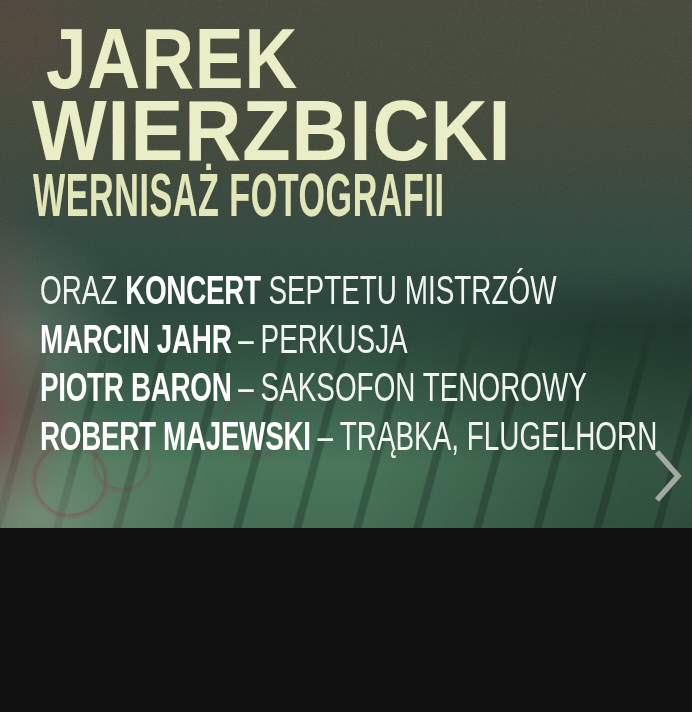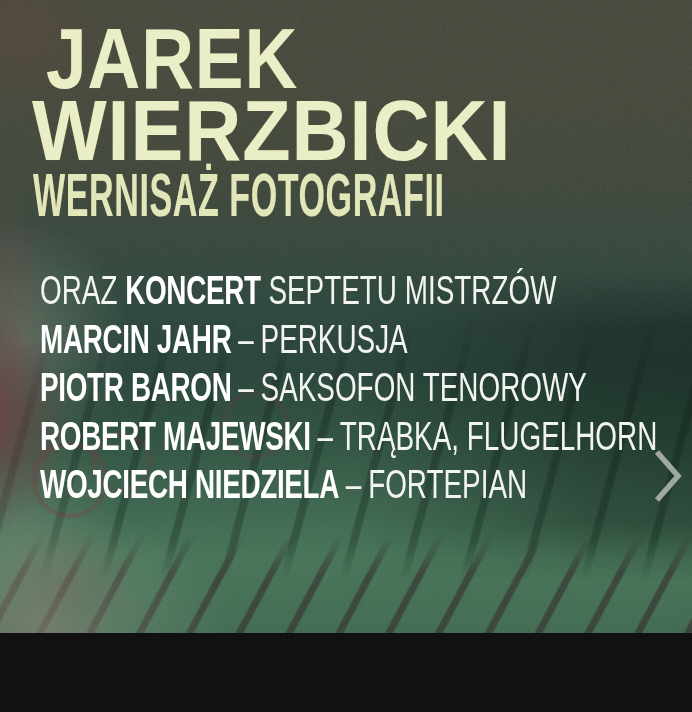--- a/index.html
+++ b/index.html
@@ -1,17 +1,17 @@
 <!DOCTYPE html>
 <html><head>
 <meta charset="utf-8">
 <style>
   html,body{margin:0;padding:0;background:#111;}
   .stage{
-    position:relative;width:692px;height:633px;overflow:hidden;
+    position:relative;width:692px;height:528px;overflow:hidden;
     font-family:"Liberation Sans", sans-serif;
     background:#b91c1c;
   }
   
   .bg{position:absolute;inset:0;pointer-events:none;}
   .bg-base{
     background:linear-gradient(180deg,
       #43463a 0%, #42463a 18%, #3e4539 28%, #37453c 38%,
       #2f463c 47%, #2b443b 58%, #30503f 68%, #3c614d 78%,
       #477257 88%, #426a52 100%);
@@ -135,25 +135,20 @@
     <div class="line">
       <span class="line-inner">
         <span class="w-bold">PIOTR BARON</span><span class="dash">–</span><span class="w-light">SAKSOFON TENOROWY</span>
       </span>
     </div>
     <div class="line">
       <span class="line-inner">
         <span class="w-bold">ROBERT MAJEWSKI</span><span class="dash">–</span><span class="w-light">TRĄBKA, FLUGELHORN</span>
       </span>
     </div>
-    <div class="line">
-      <span class="line-inner">
-        <span class="w-bold">WOJCIECH NIEDZIELA</span><span class="dash">–</span><span class="w-light">FORTEPIAN</span>
-      </span>
-    </div>
   </div>
 
   <svg class="grain" width="692" height="712" xmlns="http://www.w3.org/2000/svg">
     <filter id="grainF">
       <feTurbulence type="fractalNoise" baseFrequency="0.8" numOctaves="3" stitchTiles="stitch"></feTurbulence>
       <feColorMatrix type="saturate" values="0"></feColorMatrix>
     </filter>
     <rect width="100%" height="100%" filter="url(#grainF)"></rect>
   </svg>
 

